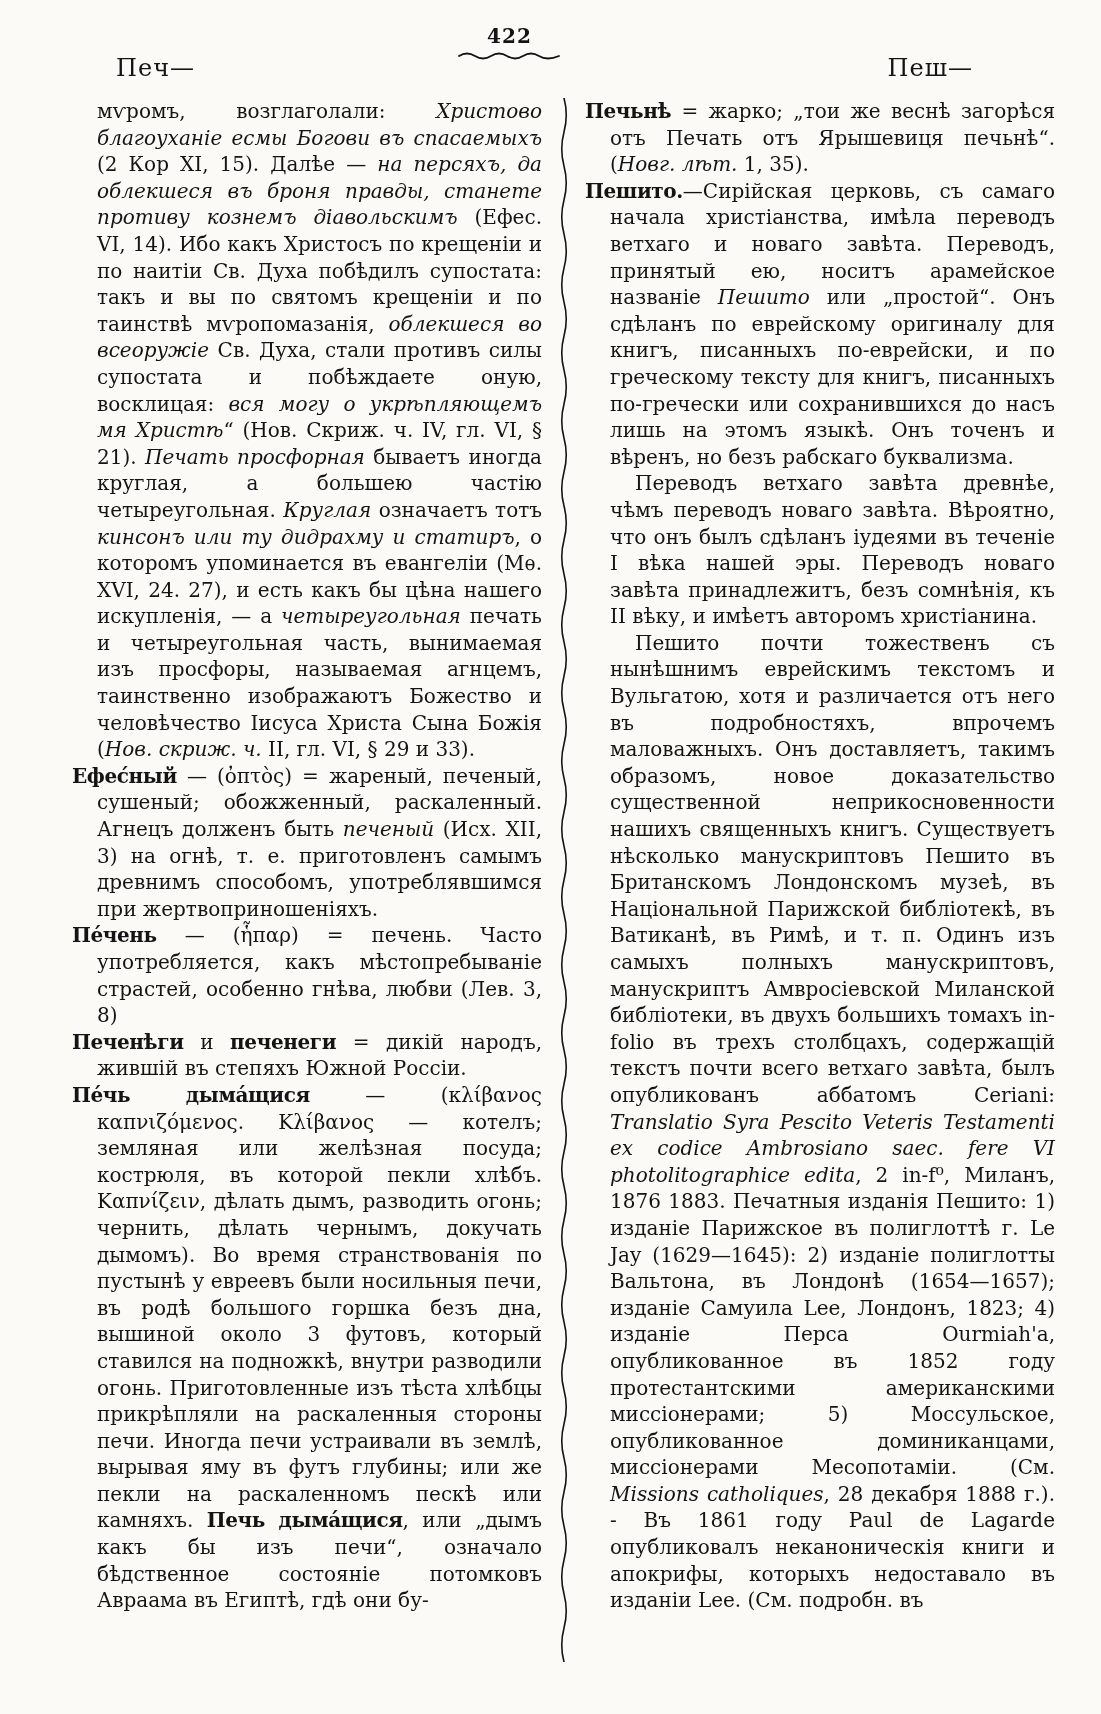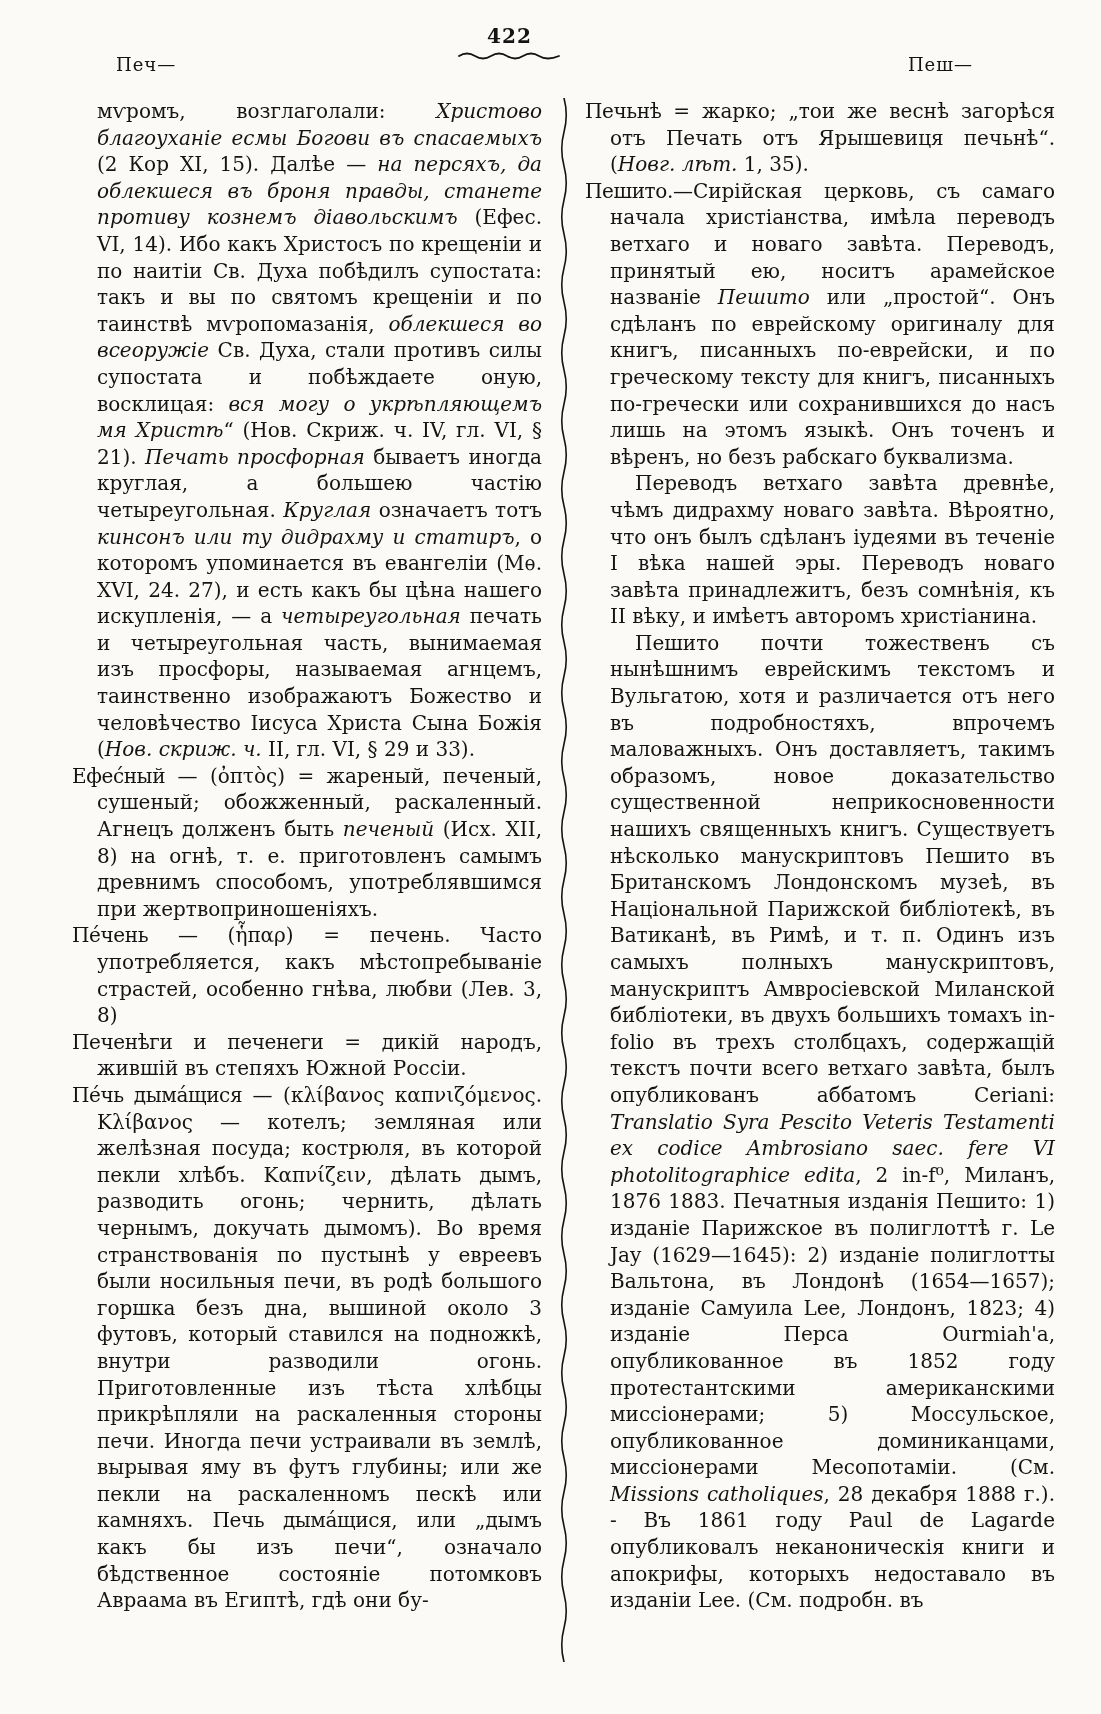--- a/index.html
+++ b/index.html
@@ -9,21 +9,21 @@
     color:#141414;
     font-family:"DejaVu Serif","Liberation Serif",serif;
     overflow:hidden;
   }
   .page { padding:24px 46px 0 72px; position:relative; }
 
   
   .page-header { position:relative; height:74px; }
   .guide-left, .guide-right {
     position:absolute; top:30px;
-    font-size:18px; letter-spacing:1px;
+    font-size:24px; letter-spacing:1px;
   }
   .guide-left  { left:44px; }
   .guide-right { right:82px; }
   .page-num-wrap {
     position:absolute; left:44.5%; top:0;
     transform:translateX(-50%);
     text-align:center;
   }
   .page-num { font-size:20px; font-weight:700; letter-spacing:1px; display:block; }
   .wavy-rule { display:block; margin:2px auto 0 auto; }
@@ -34,21 +34,21 @@
     width:470px;
     font-size:20px;
     line-height:26.6px;
     text-align:justify;
   }
   .divider-wrap { width:43px; display:flex; justify-content:center; }
   .para { margin:0; }
   .cont  { padding-left:25px; }
   .entry { padding-left:25px; text-indent:-25px; }
   .ind   { padding-left:25px; text-indent:25px; }
-  .head  { font-weight:400; letter-spacing:-0.4px; }
+  .head  { font-weight:700; letter-spacing:-0.4px; }
   .i     { font-style:italic; }
 </style>
 </head>
 <body>
 
 <div class="page">
 
   <div class="page-header">
     <span class="guide-left">Печ—</span>
     <div class="page-num-wrap">
@@ -56,33 +56,33 @@
       <svg class="wavy-rule" width="104" height="12" viewBox="0 0 104 12">
         <path d="M2 6 Q10 1 18 6 T34 6 T50 6 T66 6 T82 6 T102 6" fill="none" stroke="#141414" stroke-width="1.8" stroke-linecap="round"></path>
       </svg>
     </div>
     <span class="guide-right">Пеш—</span>
   </div>
 
   <div class="columns">
     <div class="col">
         <p class="para cont"><span>мѵромъ, возглаголали: </span><span class="i">Христово благоуханіе есмы Богови въ спасаемыхъ</span><span> (2 Кор XI, 15). Далѣе — </span><span class="i">на персяхъ, да облекшеся въ броня правды, станете противу кознемъ діавольскимъ</span><span> (Ефес. VI, 14). Ибо какъ Христосъ по крещеніи и по наитіи Св. Духа побѣдилъ супостата: такъ и вы по святомъ крещеніи и по таинствѣ мѵропомазанія, </span><span class="i">облекшеся во всеоружіе</span><span> Св. Духа, стали противъ силы супостата и побѣждаете оную, восклицая: </span><span class="i">вся могу о укрѣпляющемъ мя Христѣ</span><span>“ (Нов. Скриж. ч. IV, гл. VI, § 21). </span><span class="i">Печать просфорная</span><span> бываетъ иногда круглая, а большею частію четыреугольная. </span><span class="i">Круглая</span><span> означаетъ тотъ </span><span class="i">кинсонъ или ту дидрахму и статиръ</span><span>, о которомъ упоминается въ евангеліи (Мѳ. XVI, 24. 27), и есть какъ бы цѣна нашего искупленія, — а </span><span class="i">четыреугольная</span><span> печать и четыреугольная часть, вынимаемая изъ просфоры, называемая агнцемъ, таинственно изображаютъ Божество и человѣчество Іисуса Христа Сына Божія (</span><span class="i">Нов. скриж. ч.</span><span> II, гл. VI, § 29 и 33).</span></p>
-        <p class="para entry"><span class="head">Ефес́ный</span><span> — (ὀπτὸς) = жареный, печеный, сушеный; обожженный, раскаленный. Агнецъ долженъ быть </span><span class="i">печеный</span><span> (Исх. XII, 8) на огнѣ, т. е. приготовленъ самымъ древнимъ способомъ, употреблявшимся при жертвоприношеніяхъ.</span></p>
+        <p class="para entry"><span class="head">Ефес́ный</span><span> — (ὀπτὸς) = жареный, печеный, сушеный; обожженный, раскаленный. Агнецъ долженъ быть </span><span class="i">печеный</span><span> (Исх. XII, 3) на огнѣ, т. е. приготовленъ самымъ древнимъ способомъ, употреблявшимся при жертвоприношеніяхъ.</span></p>
         <p class="para entry"><span class="head">Пе́чень</span><span> — (ἧπαρ) = печень. Часто употребляется, какъ мѣстопребываніе страстей, особенно гнѣва, любви (Лев. 3, 8)</span></p>
         <p class="para entry"><span class="head">Печенѣги</span><span> и </span><span class="head">печенеги</span><span> = дикій народъ, жившій въ степяхъ Южной Россіи.</span></p>
         <p class="para entry"><span class="head">Пе́чь дыма́щися</span><span> — (κλίβανος καπνιζόμενος. Κλίβανος — котелъ; земляная или желѣзная посуда; кострюля, въ которой пекли хлѣбъ. Καπνίζειν, дѣлать дымъ, разводить огонь; чернить, дѣлать чернымъ, докучать дымомъ). Во время странствованія по пустынѣ у евреевъ были носильныя печи, въ родѣ большого горшка безъ дна, вышиной около 3 футовъ, который ставился на подножкѣ, внутри разводили огонь. Приготовленные изъ тѣста хлѣбцы прикрѣпляли на раскаленныя стороны печи. Иногда печи устраивали въ землѣ, вырывая яму въ футъ глубины; или же пекли на раскаленномъ пескѣ или камняхъ. </span><span class="head">Печь дыма́щися</span><span>, или „дымъ какъ бы изъ печи“, означало бѣдственное состояніе потомковъ Авраама въ Египтѣ, гдѣ они бу-</span></p>
       </div>
 
     <div class="divider-wrap">
       <svg width="12" height="1564" viewBox="0 0 12 1564">
         <path fill="none" stroke="#141414" stroke-width="1.6" stroke-linecap="round" d="M6 0 Q10.5 17 6 34 Q1.5 51 6 68 Q10.5 85 6 102 Q1.5 119 6 136 Q10.5 153 6 170 Q1.5 187 6 204 Q10.5 221 6 238 Q1.5 255 6 272 Q10.5 289 6 306 Q1.5 323 6 340 Q10.5 357 6 374 Q1.5 391 6 408 Q10.5 425 6 442 Q1.5 459 6 476 Q10.5 493 6 510 Q1.5 527 6 544 Q10.5 561 6 578 Q1.5 595 6 612 Q10.5 629 6 646 Q1.5 663 6 680 Q10.5 697 6 714 Q1.5 731 6 748 Q10.5 765 6 782 Q1.5 799 6 816 Q10.5 833 6 850 Q1.5 867 6 884 Q10.5 901 6 918 Q1.5 935 6 952 Q10.5 969 6 986 Q1.5 1003 6 1020 Q10.5 1037 6 1054 Q1.5 1071 6 1088 Q10.5 1105 6 1122 Q1.5 1139 6 1156 Q10.5 1173 6 1190 Q1.5 1207 6 1224 Q10.5 1241 6 1258 Q1.5 1275 6 1292 Q10.5 1309 6 1326 Q1.5 1343 6 1360 Q10.5 1377 6 1394 Q1.5 1411 6 1428 Q10.5 1445 6 1462 Q1.5 1479 6 1496 Q10.5 1513 6 1530 Q1.5 1547 6 1564"></path>
       </svg>
     </div>
 
     <div class="col">
         <p class="para entry"><span class="head">Печьнѣ</span><span> = жарко; „тои же веснѣ загорѣся отъ Печать отъ Ярышевиця печьнѣ“. (</span><span class="i">Новг. лѣт.</span><span> 1, 35).</span></p>
         <p class="para entry"><span class="head">Пешито.</span><span>—Сирійская церковь, съ самаго начала христіанства, имѣла переводъ ветхаго и новаго завѣта. Переводъ, принятый ею, носитъ арамейское названіе </span><span class="i">Пешито</span><span> или „простой“. Онъ сдѣланъ по еврейскому оригиналу для книгъ, писанныхъ по-еврейски, и по греческому тексту для книгъ, писанныхъ по-гречески или сохранившихся до насъ лишь на этомъ языкѣ. Онъ точенъ и вѣренъ, но безъ рабскаго буквализма.</span></p>
-        <p class="para ind"><span>Переводъ ветхаго завѣта древнѣе, чѣмъ дидрахму новаго завѣта. Вѣроятно, что онъ былъ сдѣланъ іудеями въ теченіе I вѣка нашей эры. Переводъ новаго завѣта принадлежитъ, безъ сомнѣнія, къ II вѣку, и имѣетъ авторомъ христіанина.</span></p>
+        <p class="para ind"><span>Переводъ ветхаго завѣта древнѣе, чѣмъ переводъ новаго завѣта. Вѣроятно, что онъ былъ сдѣланъ іудеями въ теченіе I вѣка нашей эры. Переводъ новаго завѣта принадлежитъ, безъ сомнѣнія, къ II вѣку, и имѣетъ авторомъ христіанина.</span></p>
         <p class="para ind"><span>Пешито почти тожественъ съ нынѣшнимъ еврейскимъ текстомъ и Вульгатою, хотя и различается отъ него въ подробностяхъ, впрочемъ маловажныхъ. Онъ доставляетъ, такимъ образомъ, новое доказательство существенной неприкосновенности нашихъ священныхъ книгъ. Существуетъ нѣсколько манускриптовъ Пешито въ Британскомъ Лондонскомъ музеѣ, въ Національной Парижской библіотекѣ, въ Ватиканѣ, въ Римѣ, и т. п. Одинъ изъ самыхъ полныхъ манускриптовъ, манускриптъ Амвросіевской Миланской библіотеки, въ двухъ большихъ томахъ in-folio въ трехъ столбцахъ, содержащій текстъ почти всего ветхаго завѣта, былъ опубликованъ аббатомъ Ceriani: </span><span class="i">Translatio Syra Pescito Veteris Testamenti ex codice Ambrosiano saec. fere VI photolitographice edita</span><span>, 2 in-f⁰, Миланъ, 1876 1883. Печатныя изданія Пешито: 1) изданіе Парижское въ полиглоттѣ г. Le Jay (1629—1645): 2) изданіе полиглотты Вальтона, въ Лондонѣ (1654—1657); изданіе Самуила Lee, Лондонъ, 1823; 4) изданіе Перса Ourmiah'a, опубликованное въ 1852 году протестантскими американскими миссіонерами; 5) Моссульское, опубликованное доминиканцами, миссіонерами Месопотаміи. (См. </span><span class="i">Missions catholiques</span><span>, 28 декабря 1888 г.). - Въ 1861 году Paul de Lagarde опубликовалъ неканоническія книги и апокрифы, которыхъ недоставало въ изданіи Lee. (См. подробн. въ</span></p>
       </div>
   </div>
 
 </div>
 
 </body></html>

